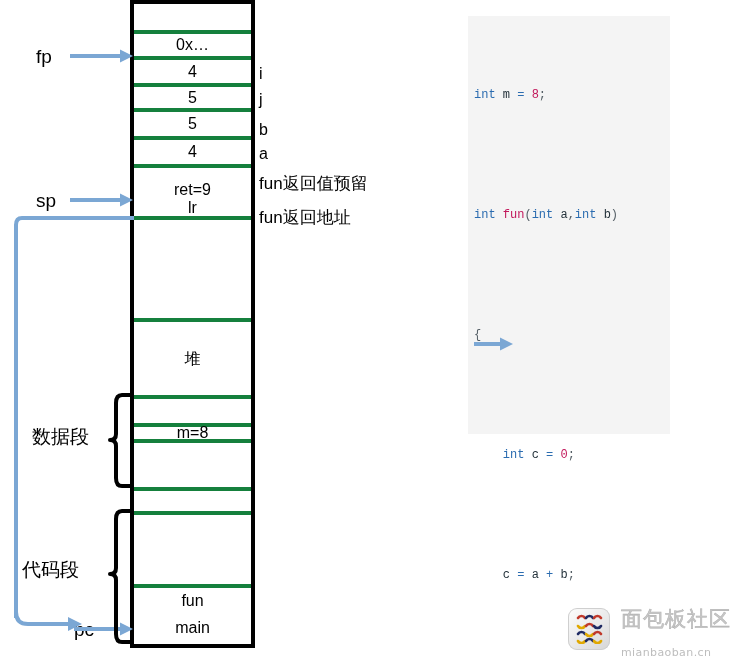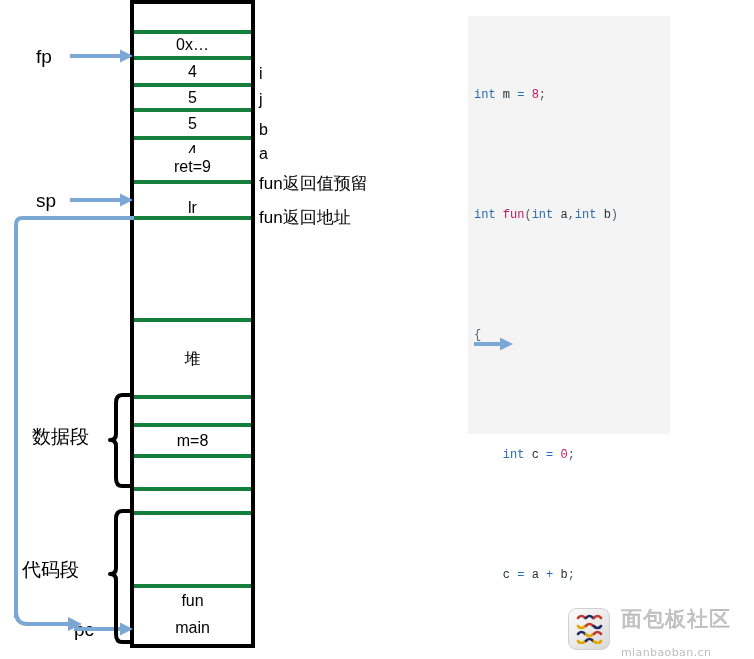--- a/index.html
+++ b/index.html
@@ -156,36 +156,36 @@
   </div>
   <div class="stack-cell" style="top:83px;height:25px;">
     <span>5</span>
   </div>
   <div class="stack-cell" style="top:108px;height:28px;">
     <span>5</span>
   </div>
   <div class="stack-cell" style="top:136px;height:28px;">
     <span>4</span>
   </div>
-  <div class="stack-cell" style="top:149px;height:31px;">
+  <div class="stack-cell" style="top:172px;height:31px;">
     <span>ret=9</span>
   </div>
   <div class="stack-cell" style="top:195px;height:21px;">
     <span>lr</span>
   </div>
   <div class="stack-cell" style="top:225px;height:93px;">
     <span></span>
   </div>
   <div class="stack-cell" style="top:318px;height:77px;">
     <span>堆</span>
   </div>
   <div class="stack-cell" style="top:395px;height:28px;">
     <span></span>
   </div>
-  <div class="stack-cell" style="top:423px;height:31px;justify-content:center;">
+  <div class="stack-cell" style="top:423px;height:16px;justify-content:center;">
     <span>m=8</span>
   </div>
   <div class="stack-cell" style="top:454px;height:33px;">
     <span></span>
   </div>
   <div class="stack-cell" style="top:487px;height:24px;">
     <span></span>
   </div>
   <div class="stack-cell" style="top:511px;height:73px;">
     <span></span>

